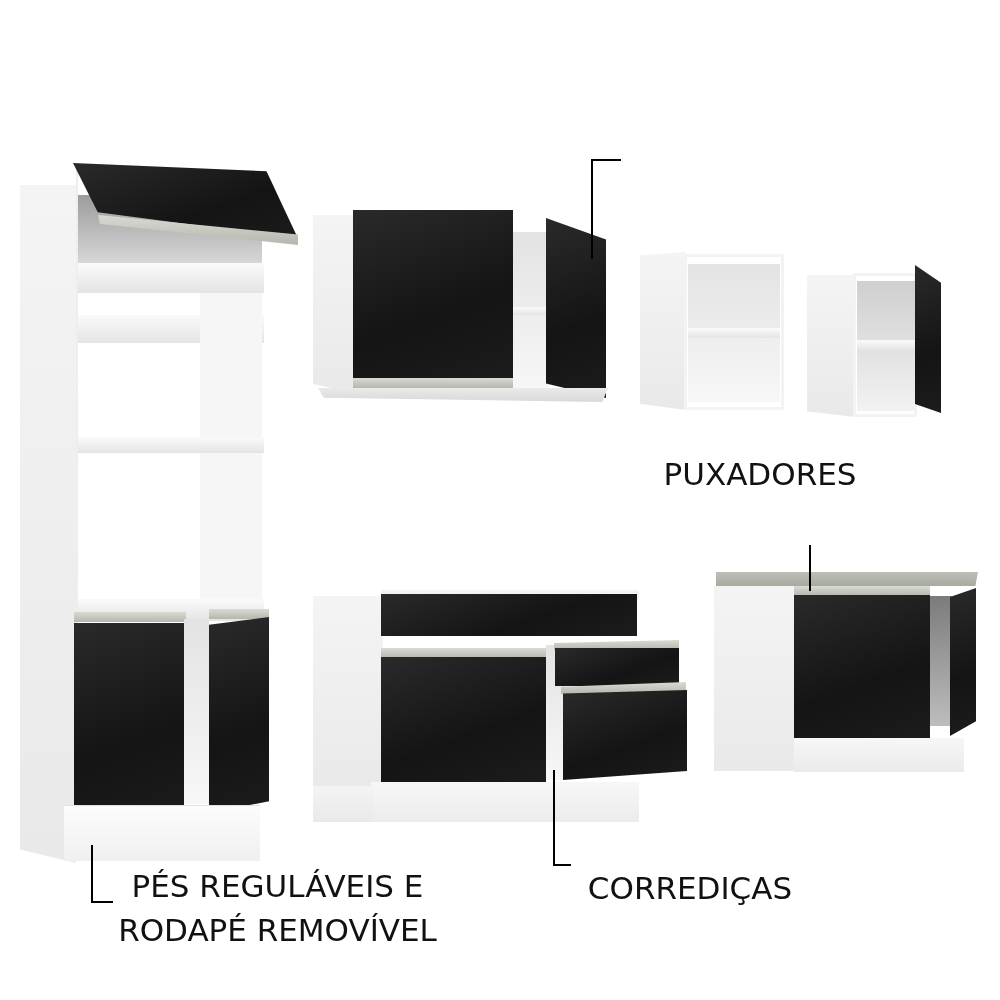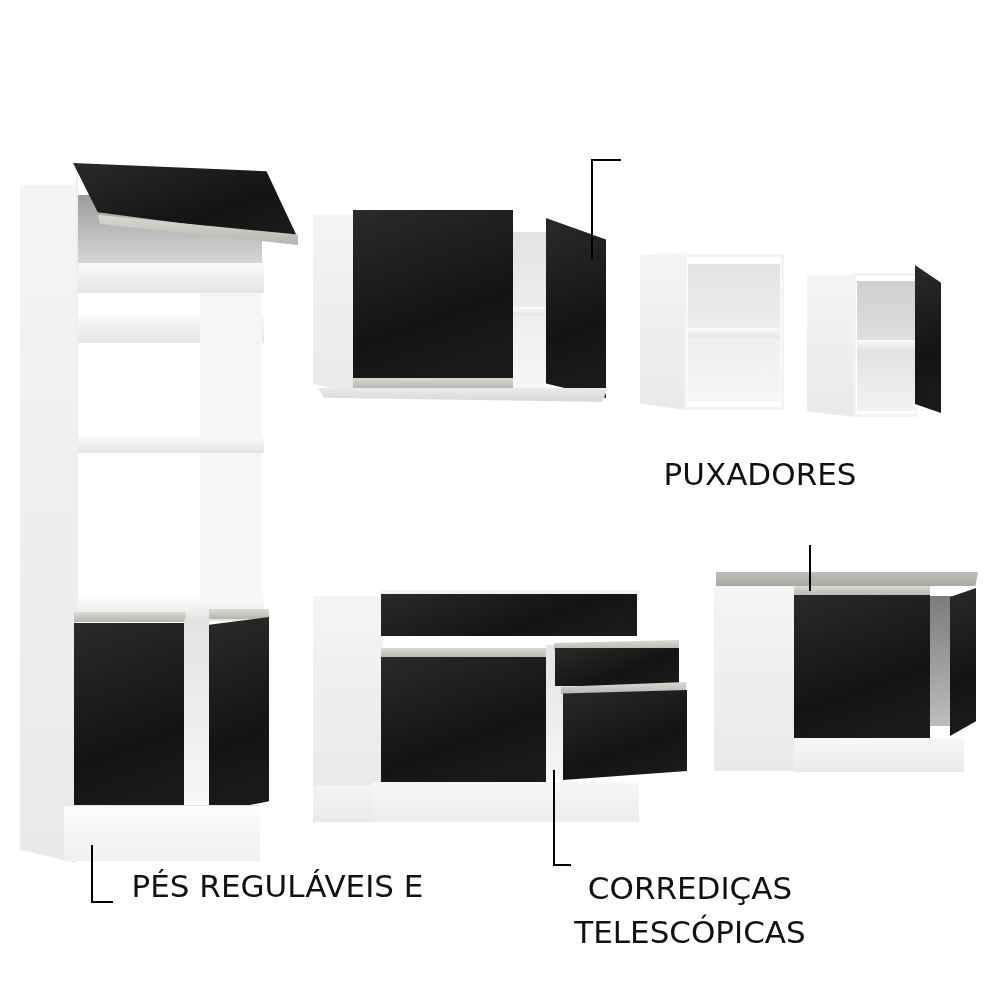--- a/index.html
+++ b/index.html
@@ -104,20 +104,20 @@
 
 <div class="label" style="left:630px;top:452px;width:260px;">
   <div>PUXADORES</div>
 </div>
 <div class="leader" style="left:809px;top:545px;width:2px;height:46px;"></div>
 
 <div class="leader" style="left:91px;top:845px;width:2px;height:58px;"></div>
 <div class="leader" style="left:91px;top:901px;width:22px;height:2px;"></div>
 <div class="label" style="left:110px;top:864px;width:335px;">
   <div>PÉS REGULÁVEIS E</div>
+  <div>RODAPÉ REMOVÍVEL</div>
 </div>
 
 <div class="leader" style="left:553px;top:770px;width:2px;height:96px;"></div>
 <div class="leader" style="left:553px;top:864px;width:18px;height:2px;"></div>
 <div class="label" style="left:570px;top:830px;width:240px;margin-top:36px;">
   <div>CORREDIÇAS</div>
-  <div>TELESCÓPICAS</div>
 </div>
 
 </body></html>

